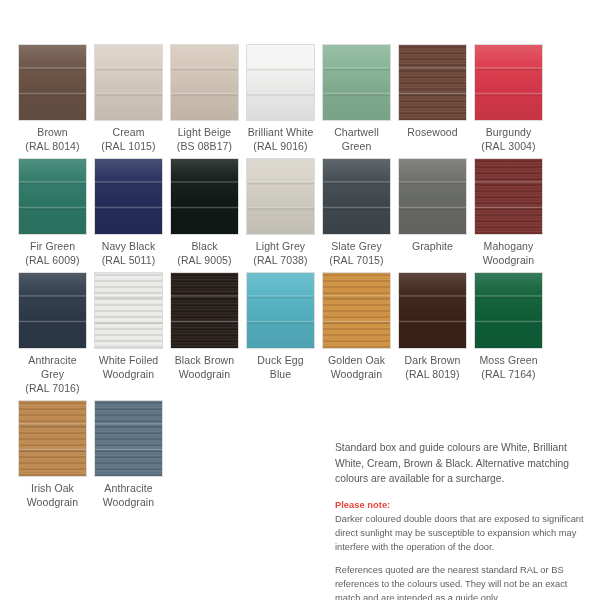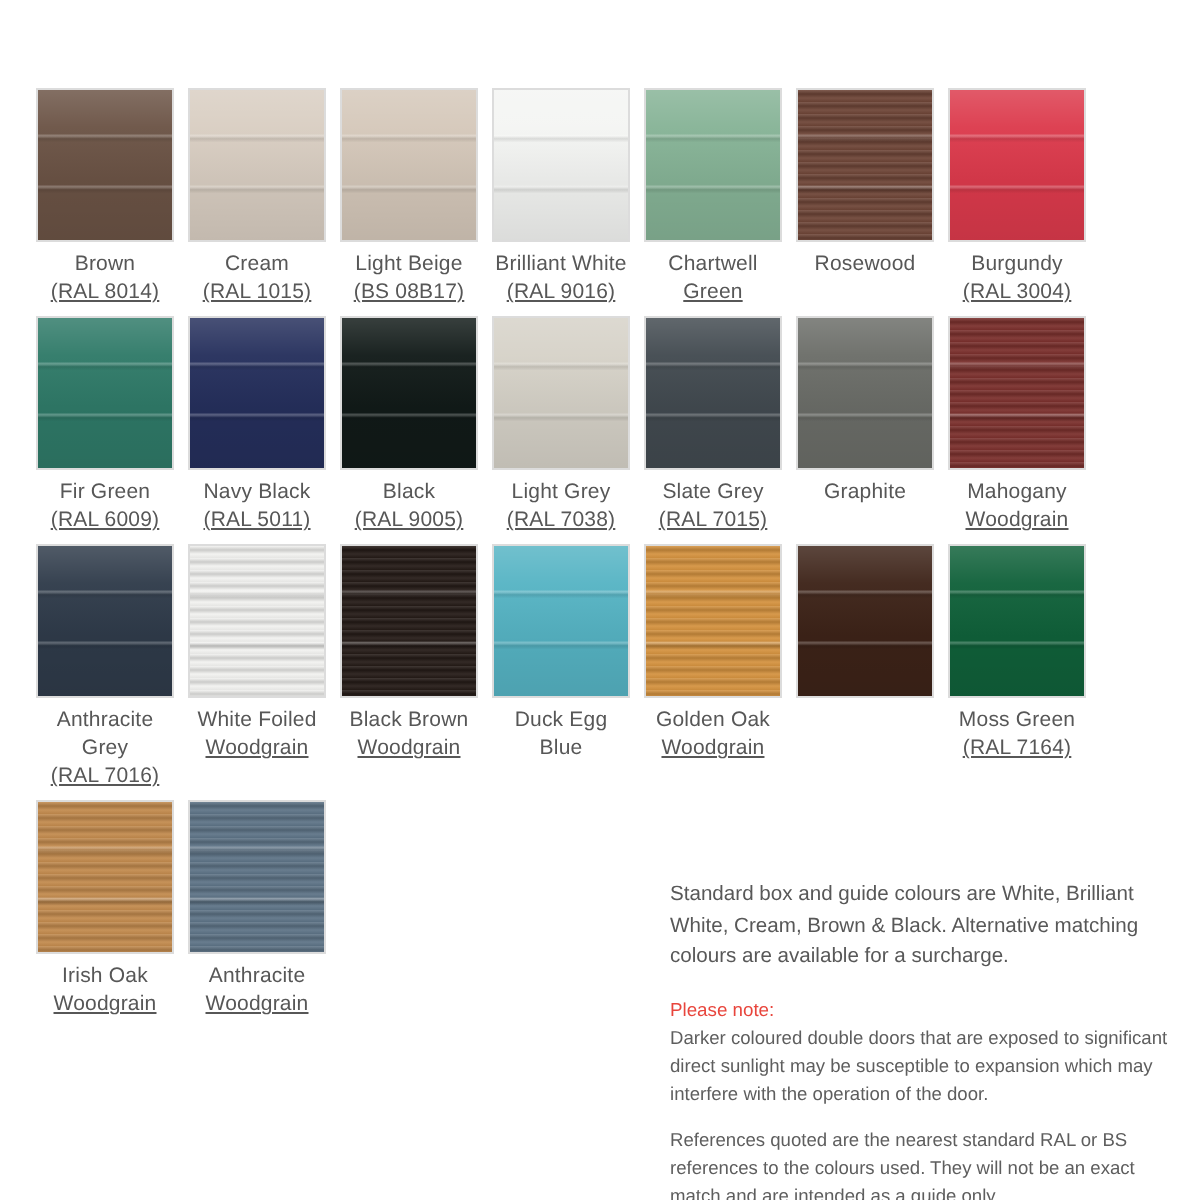--- a/index.html
+++ b/index.html
@@ -71,21 +71,20 @@
   .swatch-labels {
     margin-top: 4px;
     text-align: center;
     font-size: 10.5px;
     line-height: 14px;
     color: #575757;
     letter-spacing: 0.1px;
   }
   .swatch-labels .l2 {
     display: block;
-    text-decoration: underline;
   }
 
   #notes-panel {
     position: absolute;
     left: 335px;
     top: 428px;
     width: 255px;
   }
   .note-para {
     font-size: 10.3px;
@@ -94,21 +93,21 @@
     margin: 12px 0 11px 0;
   }
   .note-small {
     font-size: 9.3px;
     line-height: 14px;
     color: #5e5e5e;
     margin: 0 0 9px 0;
   }
   #please-note {
     font-size: 9.4px;
-    font-weight: normal;
+    font-weight: bold;
     color: #e8453c;
     margin: 0 0 1px 0;
     line-height: 13px;
   }
 </style>
 </head>
 <body>
 
 <div id="swatch-grid">
     <div class="swatch-row">
@@ -187,20 +186,21 @@
       <div class="swatch-cell">
         <div class="swatch-chip" style="background: linear-gradient(rgba(255, 255, 255, 0.16) 0%, rgba(255, 255, 255, 0.04) 25%, rgba(0, 0, 0, 0.05) 60%, rgba(0, 0, 0, 0.1) 100%), linear-gradient(rgb(86, 180, 196), rgb(86, 180, 196));"></div>
         <div class="swatch-labels"><span class="l1">Duck Egg Blue</span><span class="l2"></span></div>
       </div>
       <div class="swatch-cell">
         <div class="swatch-chip" style="background: repeating-linear-gradient(rgba(255, 255, 255, 0.13) 0px, rgba(0, 0, 0, 0.16) 2px, rgba(255, 255, 255, 0.07) 4px, rgba(0, 0, 0, 0.05) 6px), linear-gradient(rgb(212, 146, 63), rgb(212, 146, 63));"></div>
         <div class="swatch-labels"><span class="l1">Golden Oak</span><span class="l2">Woodgrain</span></div>
       </div>
       <div class="swatch-cell">
         <div class="swatch-chip" style="background: linear-gradient(rgba(255, 255, 255, 0.16) 0%, rgba(255, 255, 255, 0.04) 25%, rgba(0, 0, 0, 0.05) 60%, rgba(0, 0, 0, 0.1) 100%), linear-gradient(rgb(61, 35, 24), rgb(61, 35, 24));"></div>
+        <div class="swatch-labels"><span class="l1">Dark Brown</span><span class="l2">(RAL 8019)</span></div>
       </div>
       <div class="swatch-cell">
         <div class="swatch-chip" style="background: linear-gradient(rgba(255, 255, 255, 0.16) 0%, rgba(255, 255, 255, 0.04) 25%, rgba(0, 0, 0, 0.05) 60%, rgba(0, 0, 0, 0.1) 100%), linear-gradient(rgb(16, 97, 58), rgb(16, 97, 58));"></div>
         <div class="swatch-labels"><span class="l1">Moss Green</span><span class="l2">(RAL 7164)</span></div>
       </div>
     </div>
     <div class="swatch-row">
       <div class="swatch-cell">
         <div class="swatch-chip" style="background: repeating-linear-gradient(rgba(255, 255, 255, 0.13) 0px, rgba(0, 0, 0, 0.16) 2px, rgba(255, 255, 255, 0.07) 4px, rgba(0, 0, 0, 0.05) 6px), linear-gradient(rgb(194, 138, 77), rgb(194, 138, 77));"></div>
         <div class="swatch-labels"><span class="l1">Irish Oak</span><span class="l2">Woodgrain</span></div>

